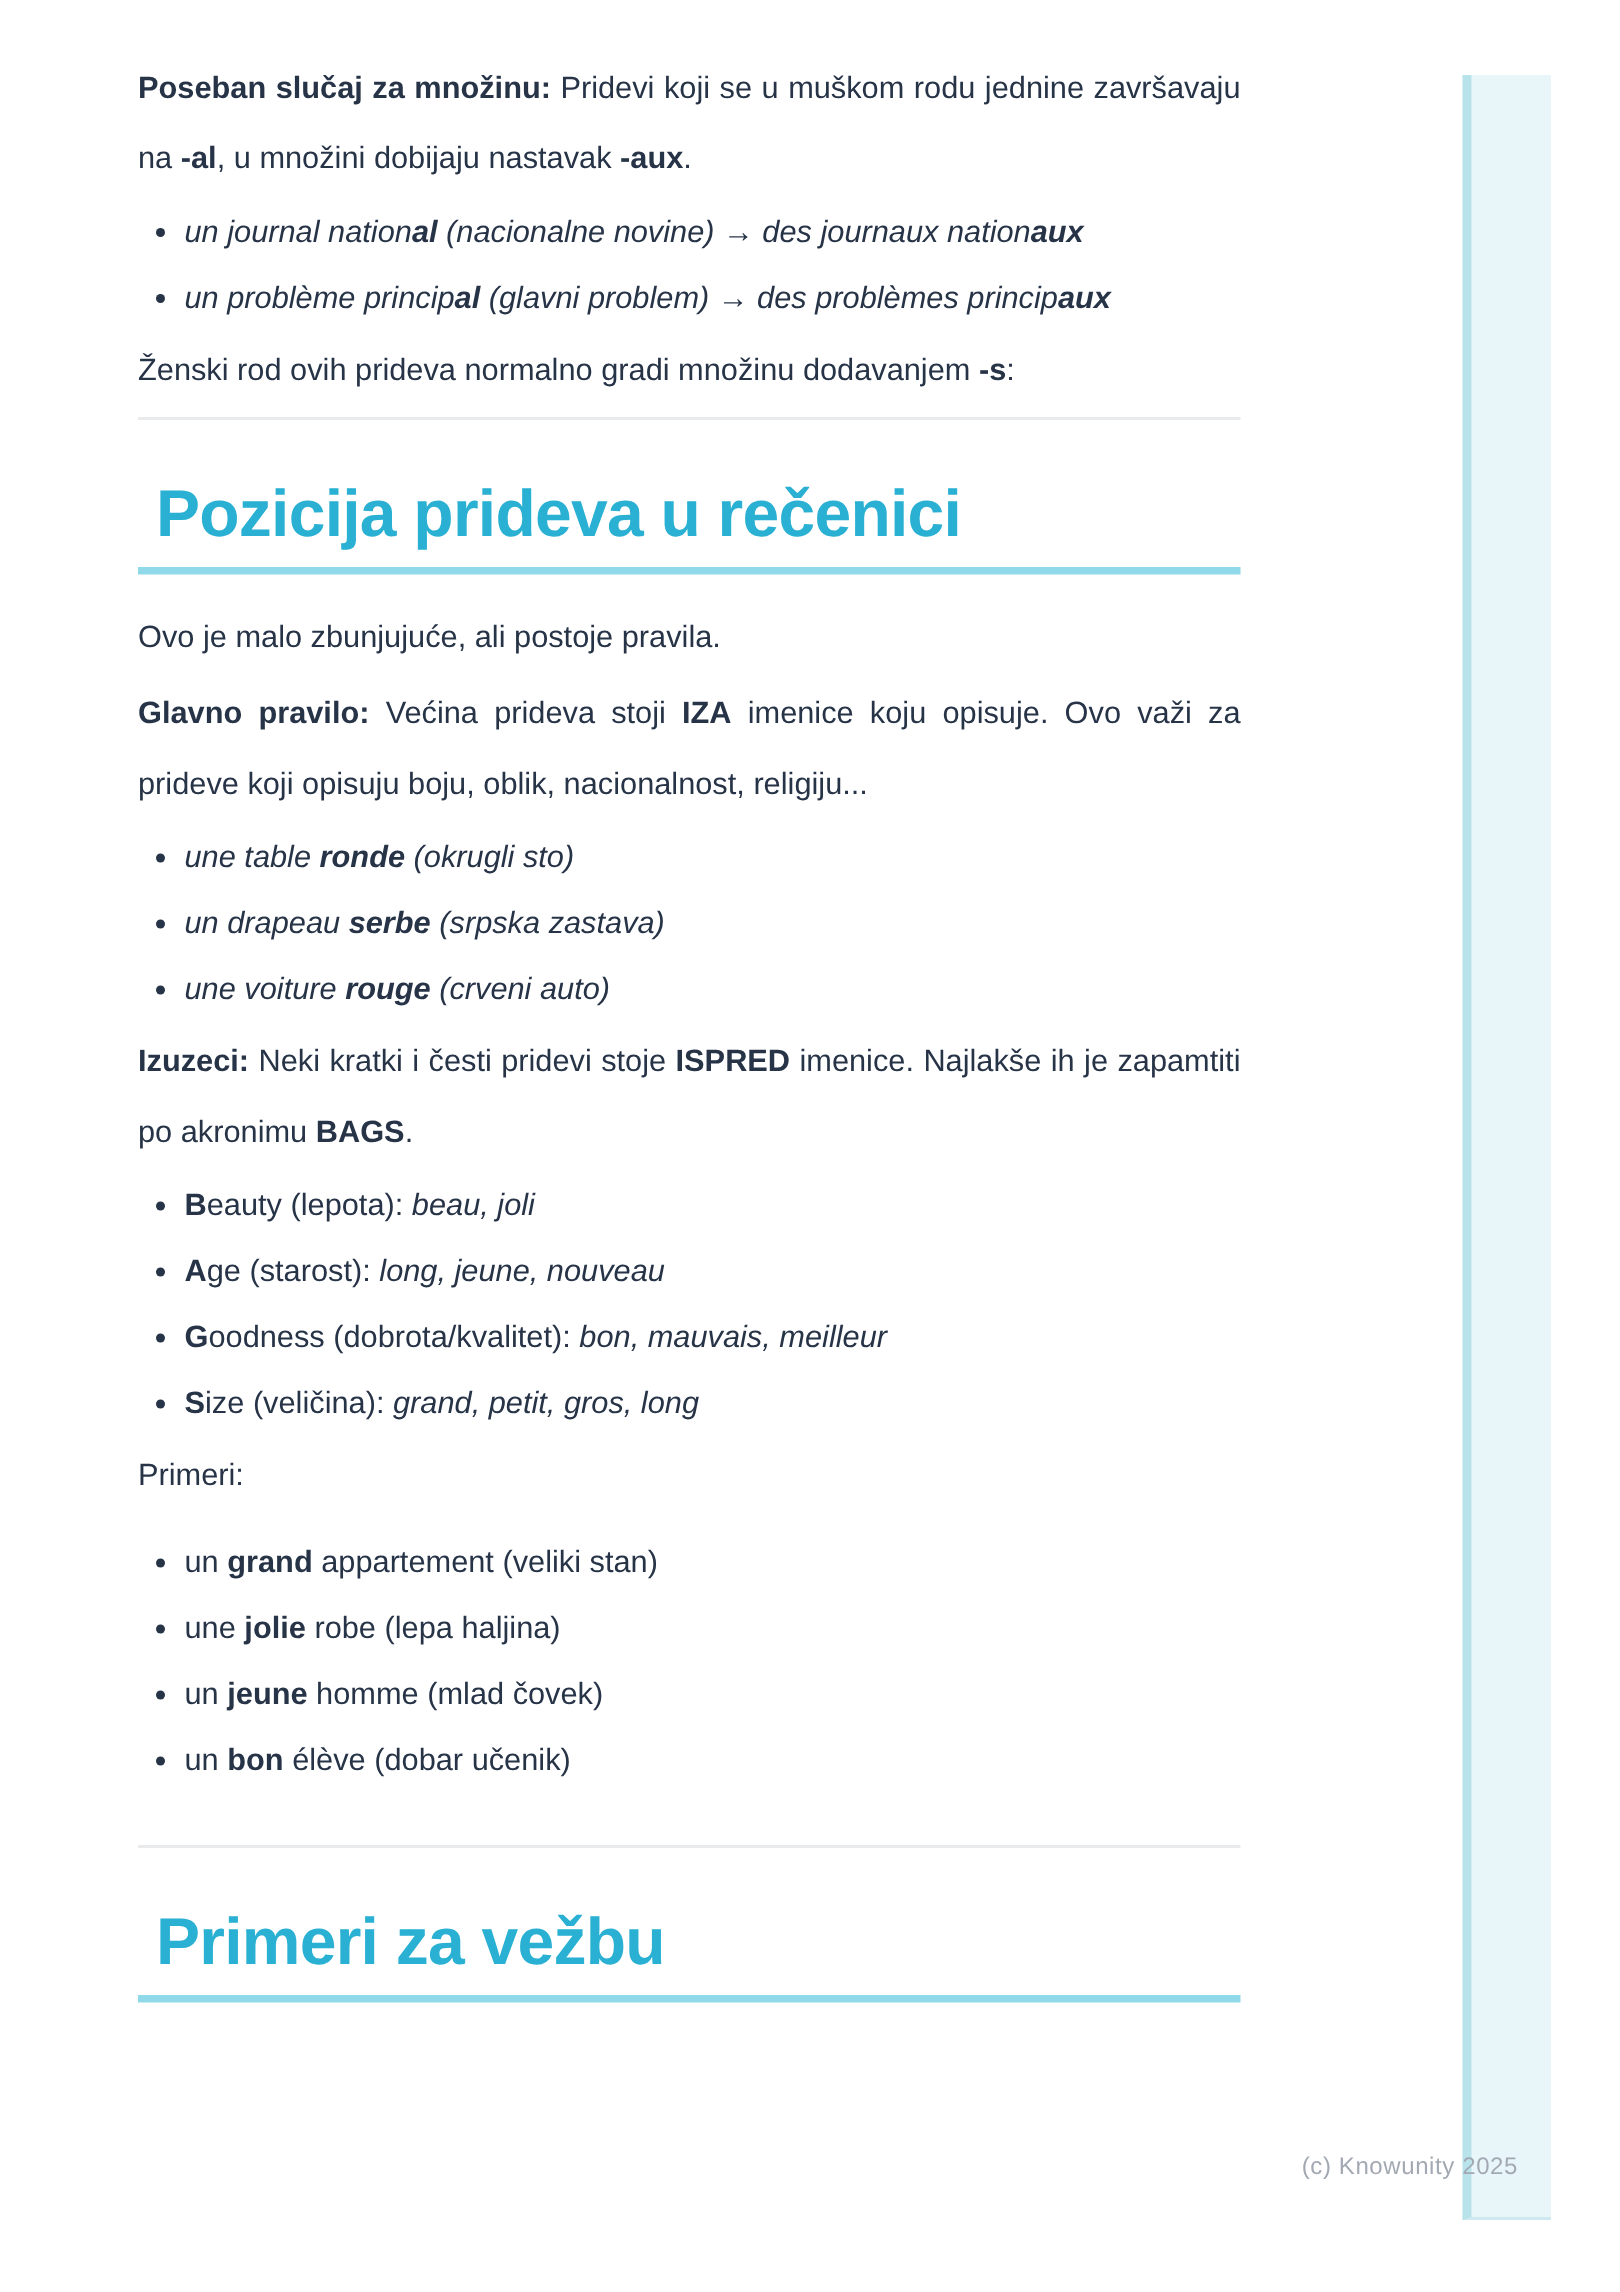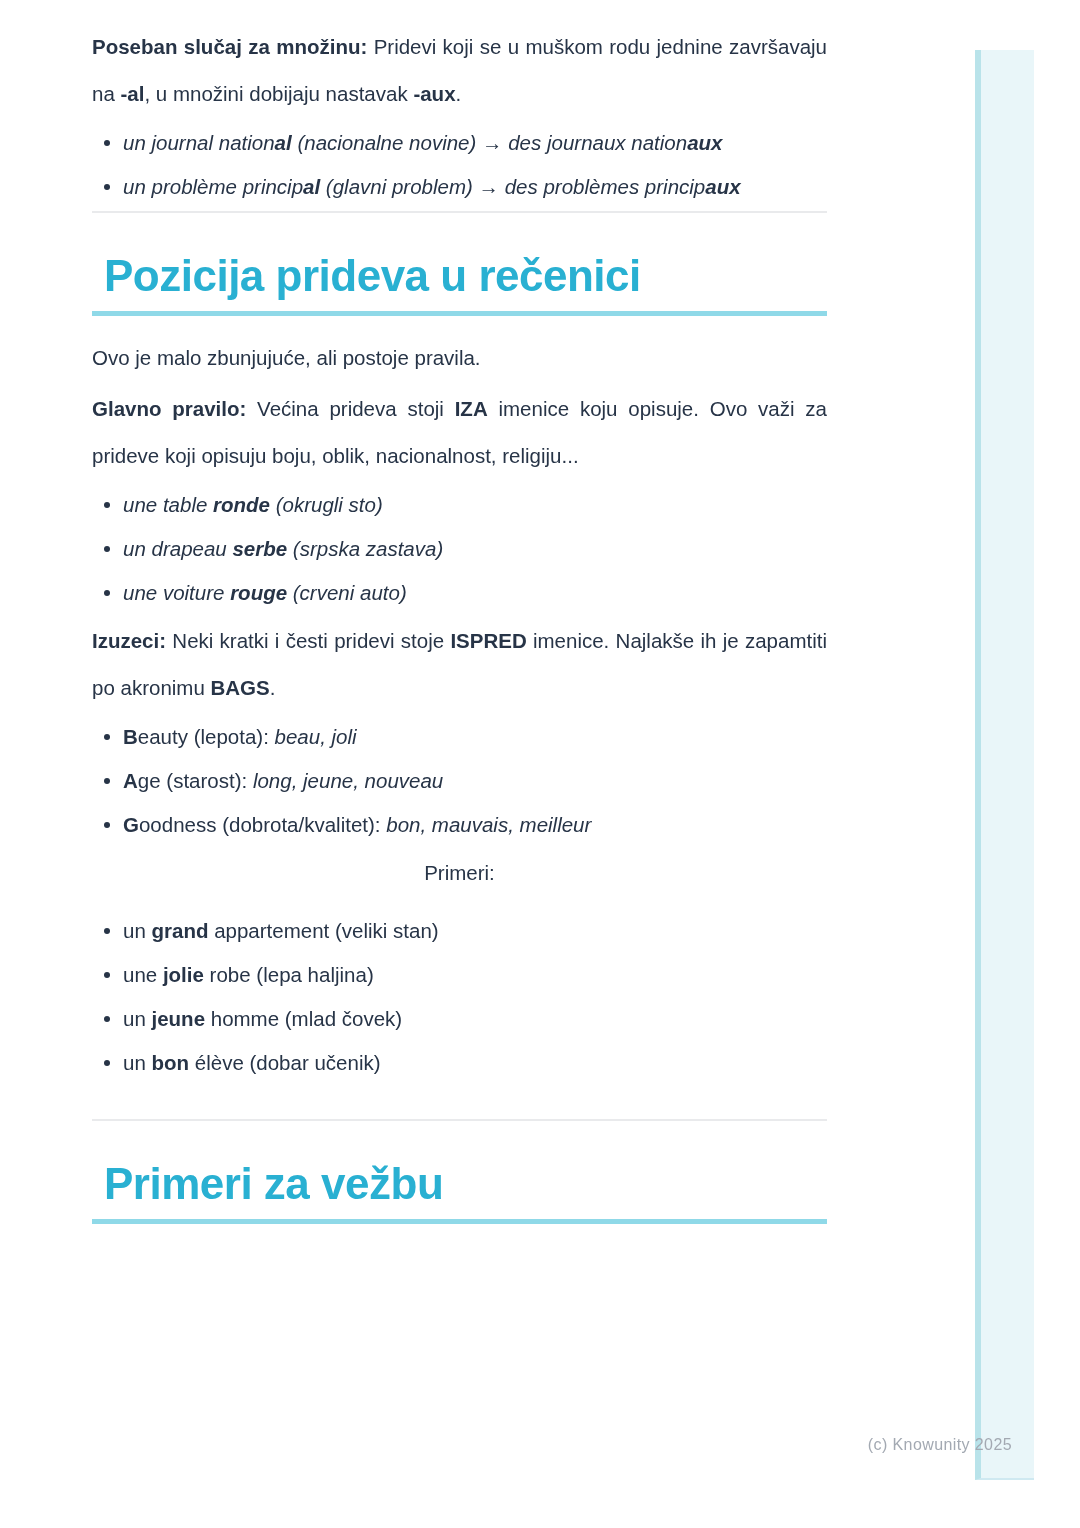--- a/index.html
+++ b/index.html
@@ -19,31 +19,31 @@
     border-left:6px solid var(--bar-edge,#b9e3ea);
     border-bottom:2px solid #cfe9f1;
   }
   .copyright{
     position:absolute;top:1436px;right:68px;
     font-size:16px;letter-spacing:.4px;
     color:var(--footer,#a3a9b2);
     z-index:2;
   }
   .content{
-    position:absolute;left:92px;top:0;
+    position:absolute;left:92px;top:12px;
     width:735px;
     padding-top:23px;
   }
   .para{
     font-size:20.5px;line-height:47px;
     margin:0 0 4px 0;
   }
   .para.justify{text-align:justify;}
   .para.mb8{margin-bottom:8px;}
-  .para.mb13{margin-bottom:13px;text-align:center;}
+  .para.mb13{margin-bottom:13px;}
   .list{
     list-style:none;margin:0 0 2px 0;padding:0;
     font-size:20.5px;line-height:44px;
   }
   .list.mb-lg{margin-bottom:30px;}
   .list.mb-xl{margin-bottom:34px;}
   .list li{position:relative;padding-left:31px;margin:0;}
   .list li::before{
     content:"";position:absolute;left:12px;top:19px;
     width:6px;height:6px;border-radius:50%;
@@ -79,20 +79,21 @@
 
   <main class="content">
 
     <p class="para justify"><span class="b">Poseban slučaj za množinu:</span><span> Pridevi koji se u muškom rodu jednine završavaju na </span><span class="b">-al</span><span>, u množini dobijaju nastavak </span><span class="b">-aux</span><span>.</span></p>
 
     <ul class="list">
       <li><span class="i">un journal nation</span><span class="b i">al</span><span class="i"> (nacionalne novine) → des journaux nation</span><span class="b i">aux</span></li>
       <li><span class="i">un problème princip</span><span class="b i">al</span><span class="i"> (glavni problem) → des problèmes princip</span><span class="b i">aux</span></li>
     </ul>
 
+    <p class="para mb8"><span>Ženski rod ovih prideva normalno gradi množinu dodavanjem </span><span class="b">-s</span><span>:</span></p>
 
 
     <hr class="divider">
 
     <h2 class="heading">Pozicija prideva u rečenici</h2>
     <div class="heading-underline"></div>
 
     <p class="para"><span>Ovo je malo zbunjujuće, ali postoje pravila.</span></p>
 
     <p class="para justify"><span class="b">Glavno pravilo:</span><span> Većina prideva stoji </span><span class="b">IZA</span><span> imenice koju opisuje. Ovo važi za prideve koji opisuju boju, oblik, nacionalnost, religiju...</span></p>
@@ -102,20 +103,21 @@
       <li><span class="i">un drapeau </span><span class="b i">serbe</span><span class="i"> (srpska zastava)</span></li>
       <li><span class="i">une voiture </span><span class="b i">rouge</span><span class="i"> (crveni auto)</span></li>
     </ul>
 
     <p class="para justify"><span class="b">Izuzeci:</span><span> Neki kratki i česti pridevi stoje </span><span class="b">ISPRED</span><span> imenice. Najlakše ih je zapamtiti po akronimu </span><span class="b">BAGS</span><span>.</span></p>
 
     <ul class="list">
       <li><span class="b">B</span><span>eauty (lepota): </span><span class="i">beau, joli</span></li>
       <li><span class="b">A</span><span>ge (starost): </span><span class="i">long, jeune, nouveau</span></li>
       <li><span class="b">G</span><span>oodness (dobrota/kvalitet): </span><span class="i">bon, mauvais, meilleur</span></li>
+      <li><span class="b">S</span><span>ize (veličina): </span><span class="i">grand, petit, gros, long</span></li>
     </ul>
 
     <p class="para mb13"><span>Primeri:</span></p>
 
     <ul class="list mb-xl">
       <li><span>un </span><span class="b">grand</span><span> appartement (veliki stan)</span></li>
       <li><span>une </span><span class="b">jolie</span><span> robe (lepa haljina)</span></li>
       <li><span>un </span><span class="b">jeune</span><span> homme (mlad čovek)</span></li>
       <li><span>un </span><span class="b">bon</span><span> élève (dobar učenik)</span></li>
     </ul>

